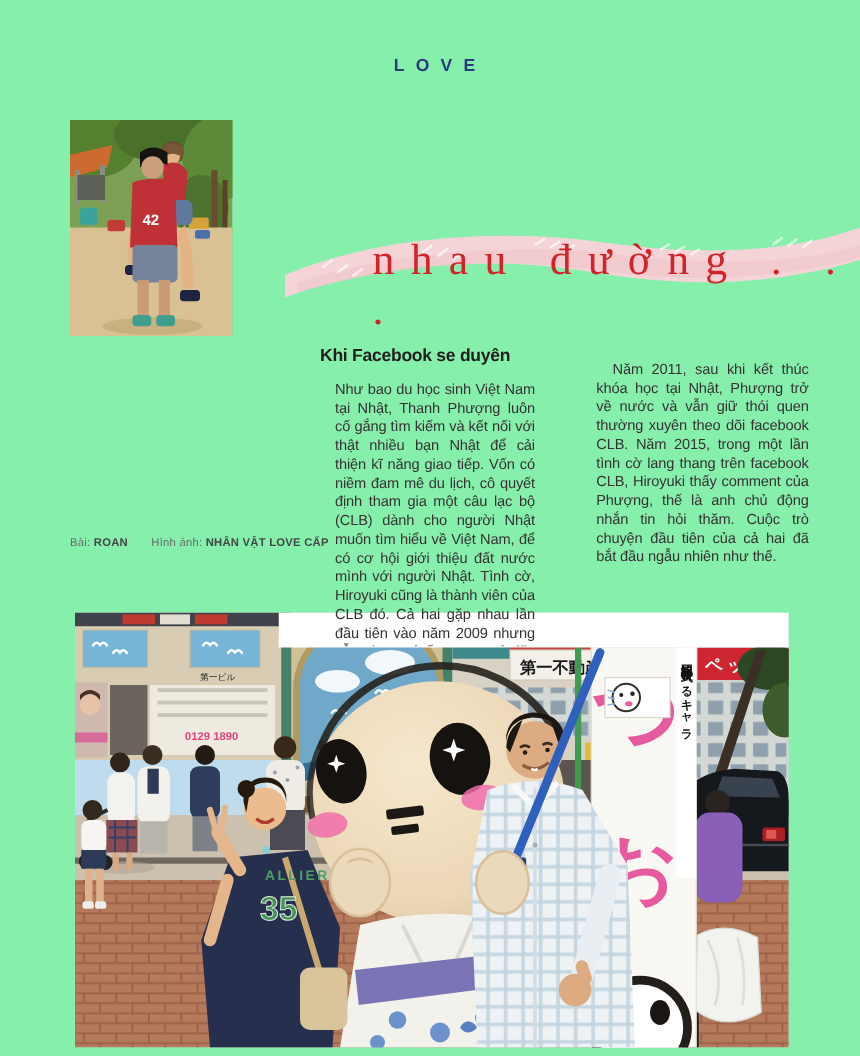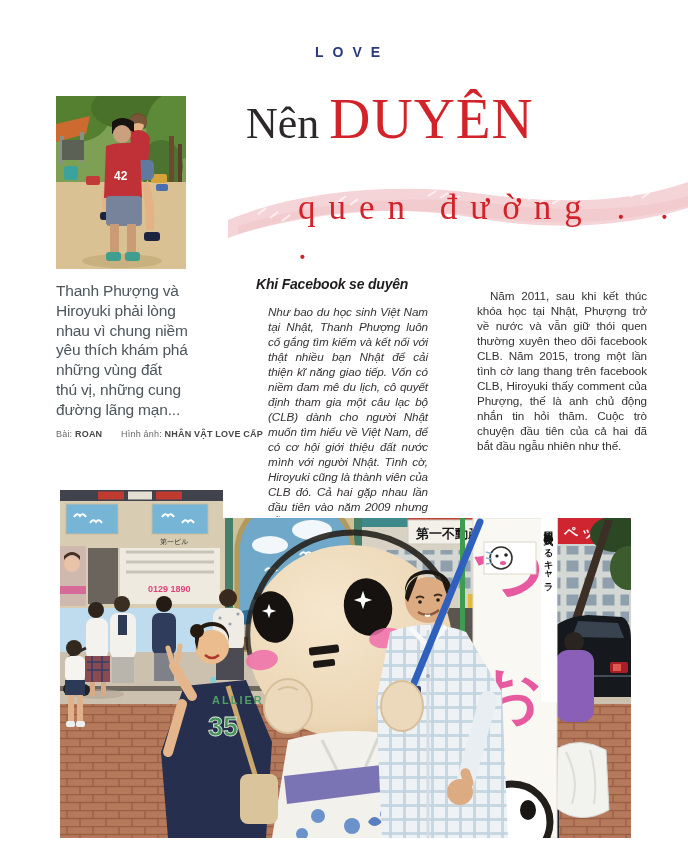--- a/index.html
+++ b/index.html
@@ -1,16 +1,16 @@
 <!DOCTYPE html>
 <html><head>
 <meta charset="utf-8">
 <style>
   html,body{margin:0;padding:0;background:#e9e9e9;}
-  .page{position:relative;width:688px;height:845px;background:#ffffff;overflow:hidden;
+  .page{position:relative;width:688px;height:845px;background:#86efac;overflow:hidden;
         font-family:"Liberation Sans","DejaVu Sans",sans-serif;}
   .abs{position:absolute;}
 
   .love{left:315px;top:44px;font-size:14px;font-weight:700;letter-spacing:9px;
         color:#2b3a7d;}
 
   .swoosh{left:228px;top:168px;width:460px;height:74px;z-index:0;}
 
   .title1{left:246px;top:86px;display:flex;align-items:baseline;z-index:1;
           font-family:"Liberation Serif","DejaVu Serif",serif;color:#2d282a;}
@@ -25,21 +25,21 @@
 
   .standfirst{left:56px;top:281px;width:180px;font-size:15.5px;line-height:19.8px;
               color:#4d565c;white-space:pre-line;letter-spacing:-0.2px;}
 
   .byline{left:56px;top:429px;font-size:9px;color:#68696b;letter-spacing:.2px;}
   .byline b{color:#454648;font-weight:700;text-align:center;}
   .byline .gap{display:inline-block;width:16px;}
 
   .col{position:absolute;top:276px;color:#363233;z-index:2;}
   .col p{margin:12px;font-size:11.7px;line-height:15px;text-align:justify;letter-spacing:-0.1px;}
-  .col1{left:256px;width:184px;height:241px;overflow:hidden;font-style:italic;}
+  .col1{left:256px;width:184px;height:241px;overflow:hidden;}
   .col2{left:465px;width:194px;height:241px;overflow:hidden;}
   .col h2{margin:0 0 4px 0;font-size:14px;font-weight:700;color:#1f1d1e;letter-spacing:-0.2px;}
   .col p.ind{text-indent:13px;}
 
   .mainphoto{left:60px;top:490px;width:571px;height:348px;z-index:1;}
   svg{display:block;}
   svg text{font-family:"Liberation Sans","DejaVu Sans",sans-serif;}
 </style>
 </head>
 <body>
@@ -55,25 +55,21 @@
       <g stroke="#ffffff" stroke-width="2" opacity=".65">
         <path d="M30,46 l8,-6 M42,50 l8,-6 M54,53 l8,-6"></path>
         <path d="M110,34 l8,-6 M122,37 l8,-6 M134,40 l8,-6"></path>
         <path d="M200,28 l8,-5 M212,30 l8,-5 M224,33 l8,-5"></path>
         <path d="M300,32 l8,-5 M312,34 l8,-5 M324,36 l8,-5"></path>
         <path d="M390,28 l8,-6 M402,29 l8,-6 M414,30 l8,-6"></path>
       </g>
     </svg>
   </div>
 
-  <h1 class="abs title1" style="margin:0;font-weight:400;">
-    <span class="pre">Nên</span>
-    <span class="acc">DUYÊN</span>
-  </h1>
-  <div class="abs title3">quen đường . . .</div>
+  <div class="abs title3">nhau đường . . .</div>
 
   <div class="abs inset">
     <svg width="130" height="173" viewBox="0 0 130 173">
       <rect width="130" height="173" fill="#7ea055"></rect>
       <g>
         <ellipse cx="20" cy="20" rx="34" ry="26" fill="#55802f"></ellipse>
         <ellipse cx="75" cy="12" rx="40" ry="22" fill="#4a7129"></ellipse>
         <ellipse cx="120" cy="30" rx="30" ry="34" fill="#5d8a38"></ellipse>
         <ellipse cx="105" cy="70" rx="22" ry="26" fill="#4c7330"></ellipse>
         <rect x="113" y="40" width="5" height="50" fill="#6b4a2e"></rect>
@@ -113,27 +109,20 @@
         <text x="58" y="84" font-size="12" font-weight="700" fill="#ffffff">42</text>
         <rect x="50" y="100" width="36" height="30" rx="4" fill="#76839b"></rect>
         <rect x="54" y="128" width="9" height="30" fill="#c99c76"></rect>
         <rect x="71" y="128" width="9" height="30" fill="#c99c76"></rect>
         <rect x="50" y="156" width="15" height="9" rx="3" fill="#3f9e8e"></rect>
         <rect x="69" y="156" width="15" height="9" rx="3" fill="#3f9e8e"></rect>
       </g>
     </svg>
   </div>
 
-  <div class="abs standfirst">Thanh Phượng và
-Hiroyuki phải lòng
-nhau vì chung niềm
-yêu thích khám phá
-những vùng đất
-thú vị, những cung
-đường lãng mạn...</div>
 
   <div class="abs byline">
     <span>Bài:</span>
     <b>ROAN</b><span class="gap"></span>
     <span>Hình ảnh:</span>
     <b>NHÂN VẬT LOVE CẤP</b>
   </div>
 
   <section class="col col1">
     <h2>Khi Facebook se duyên</h2>

